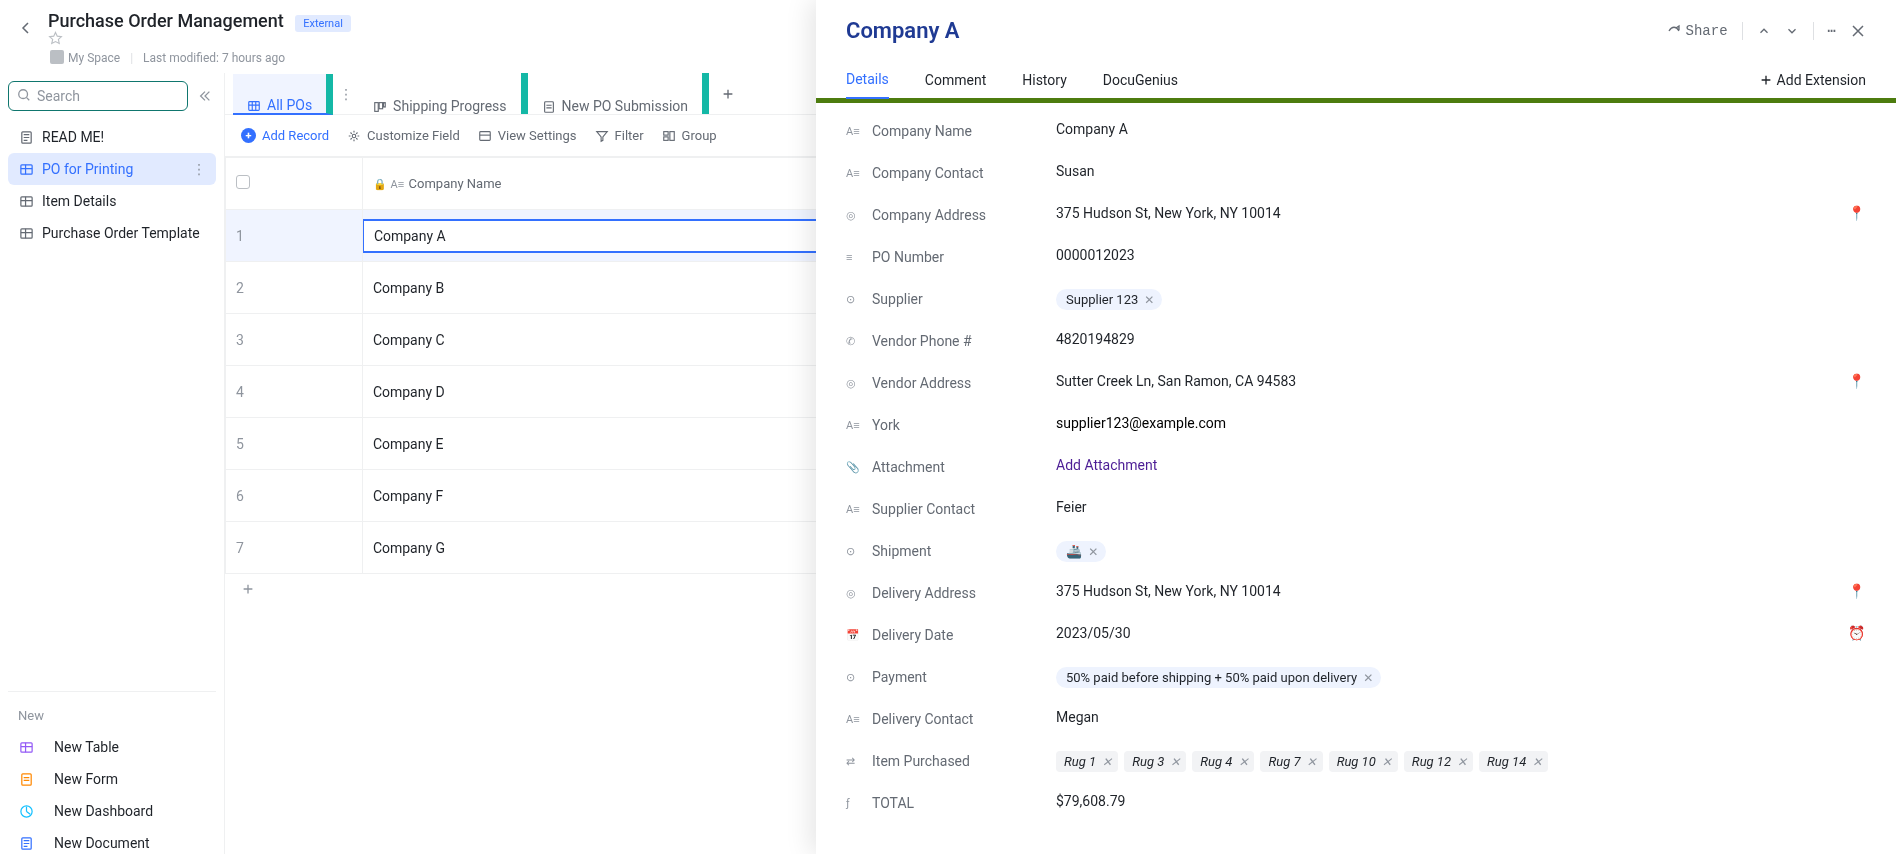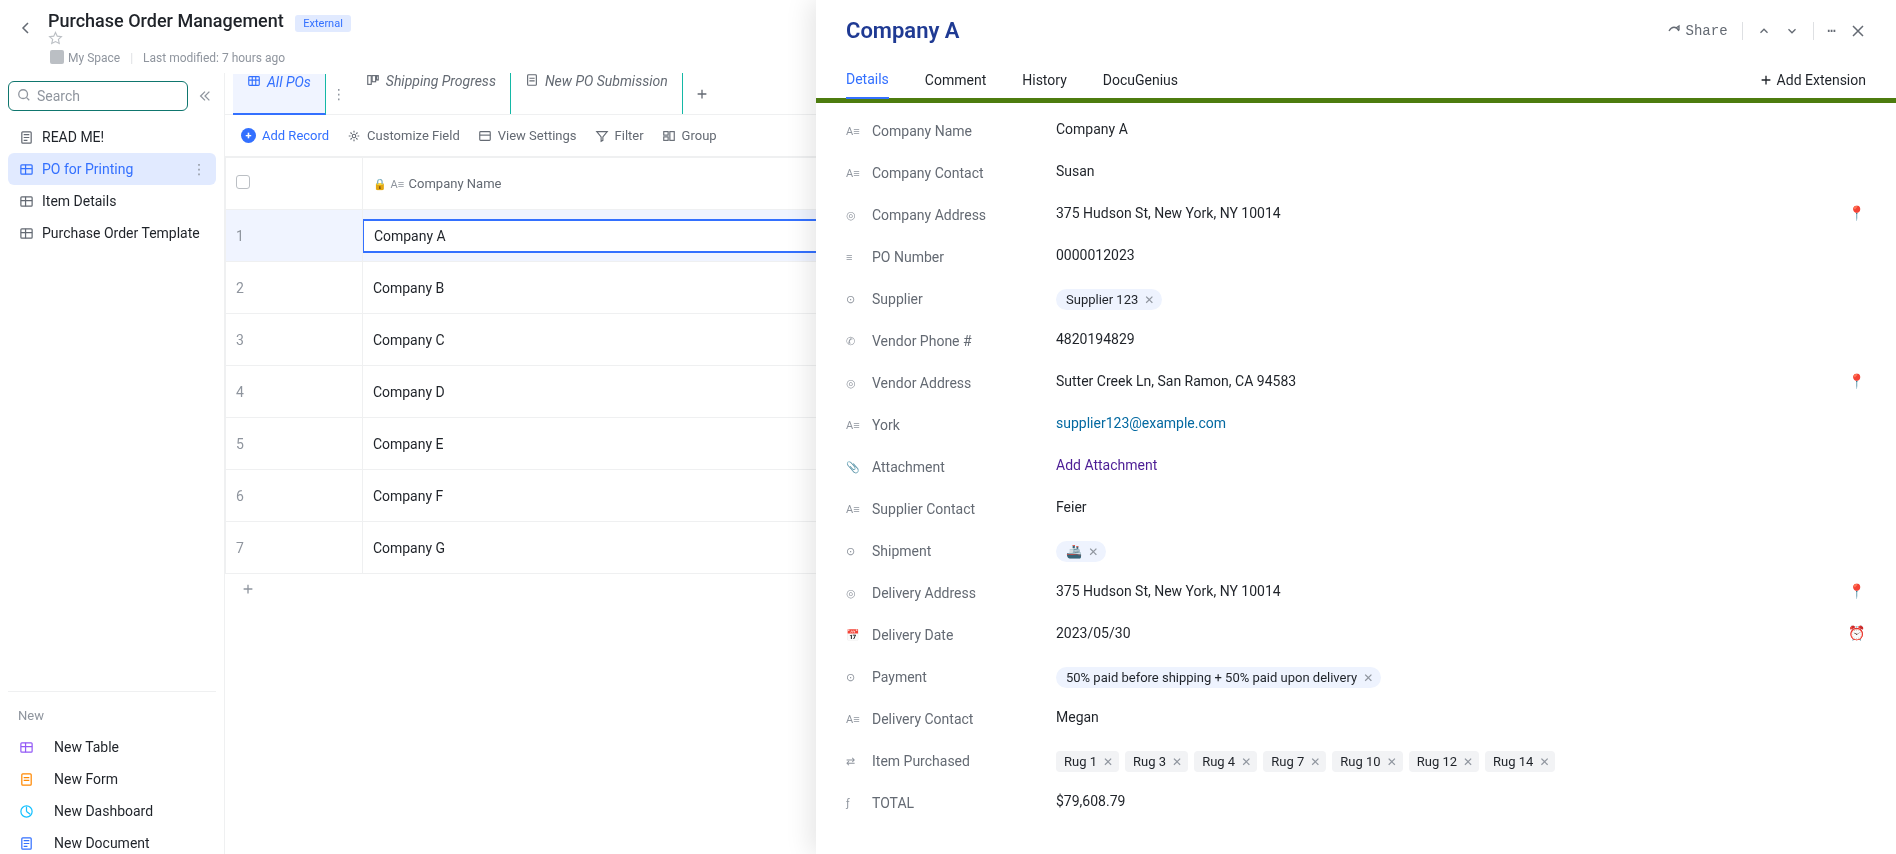--- a/index.html
+++ b/index.html
@@ -81,27 +81,26 @@
 .new-item { display: flex; align-items: center; gap: 20px; padding: 8px 10px; border-radius: 6px; cursor: pointer; }
 
 .main { flex: 1; position: relative; }
 .tabs-bar {
   display: flex; align-items: center;
   border-bottom: 1px solid #eff0f1;
   padding: 0 8px;
   height: 42px;
 }
 .tab {
-  display: flex; align-items: flex-start; gap: 6px;
+  display: flex; align-items: flex-end; gap: 6px;
   padding: 0 14px;
   height: 100%;
   cursor: pointer;
   color: #646a73;
-  border-right: 1px solid #14b8a6;
-  font-style: italic;
+  border-right: 7px solid #14b8a6;
 }
 .tab.active {
   background: #f0f4ff;
   color: #3370ff;
   border-bottom: 2px solid #3370ff;
   margin-bottom: -1px;
 }
 .tab-dots { color: #8f959e; padding: 0 6px; cursor: pointer; }
 .tab-plus { padding: 0 12px; color: #646a73; cursor: pointer; }
 
@@ -169,33 +168,33 @@
   margin-top: 18px;
 }
 .panel-tab { padding: 10px 0; margin-right: 36px; cursor: pointer; color: #1f2329; }
 .panel-tab.active { color: #3370ff; border-bottom: 2px solid #3370ff; margin-bottom: -1px; }
 .panel-ext { margin-left: auto; display: flex; align-items: center; gap: 4px; color: #1f2329; cursor: pointer; padding: 10px 0; }
 .panel-body { flex: 1; overflow-y: auto; padding: 12px 30px 40px 30px; }
 .field-row { display: flex; align-items: flex-start; min-height: 42px; padding: 6px 0; }
 .field-label { width: 210px; display: flex; align-items: center; gap: 8px; color: #646a73; padding-top: 2px; }
 .field-value { flex: 1; color: #1f2329; display: flex; align-items: center; flex-wrap: wrap; gap: 6px; }
 .field-value.placeholder { color: #4c1d95; }
-.field-value a { color: #0369a1; text-decoration: none; }
+.field-value a { color: #000000; text-decoration: none; }
 .loc-icon { margin-left: auto; color: #8f959e; cursor: pointer; }
 .clock-icon { margin-left: auto; color: #8f959e; cursor: pointer; }
 .tag {
   display: inline-flex; align-items: center;
   background: #eef3fe;
   border-radius: 11px;
   padding: 3px 8px 3px 10px;
   font-size: 13px;
   gap: 6px;
 }
 .tag .x { color: #8f959e; cursor: pointer; font-size: 12px; }
-.tag.gray { background: #f2f3f5; border-radius: 4px; padding: 3px 6px 3px 8px; }
+.tag.gray { background: #f2f3f5; border-radius: 4px; padding: 3px 6px 3px 8px; font-style: italic; }
 
 svg { display: block; }
 </style>
 </head>
 <body>
 
 <div class="header">
   <div class="back-btn">
     <svg width="16" height="16" viewBox="0 0 16 16" fill="none" stroke="currentColor" stroke-width="1.5">
         <path d="M10 3 L5 8 L10 13"></path>

